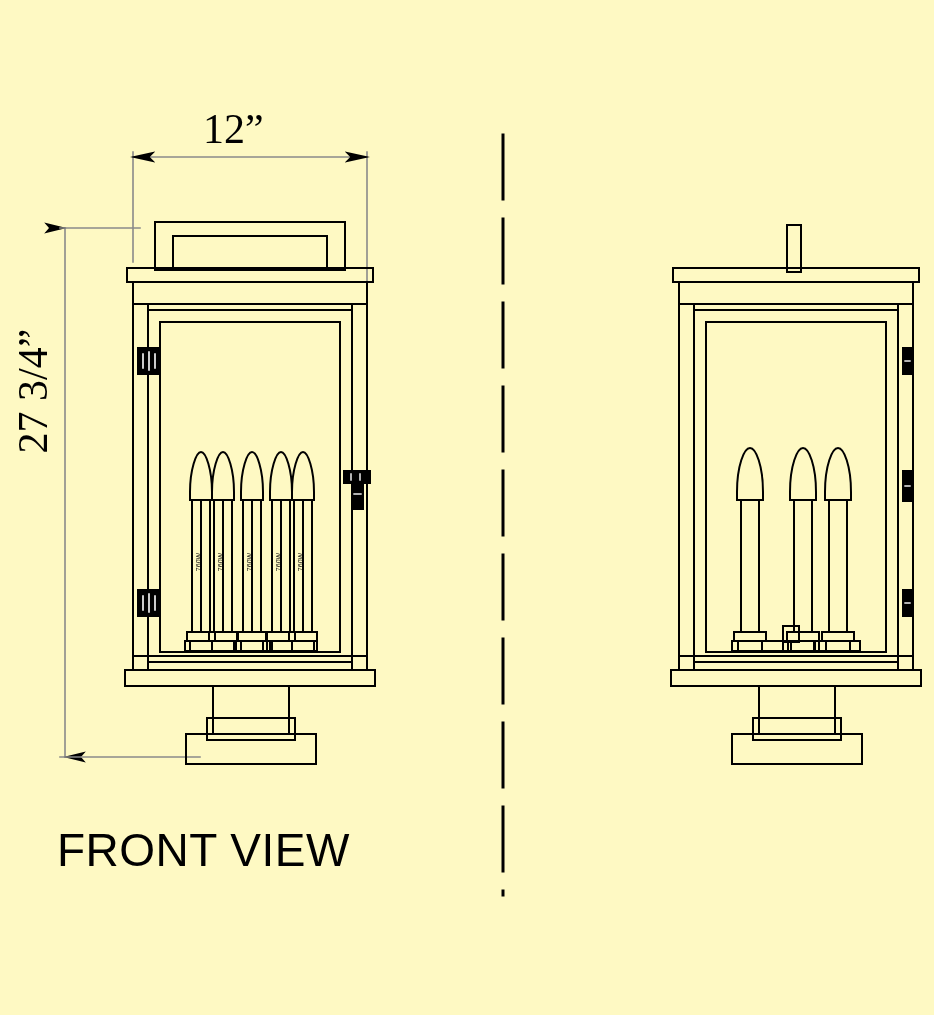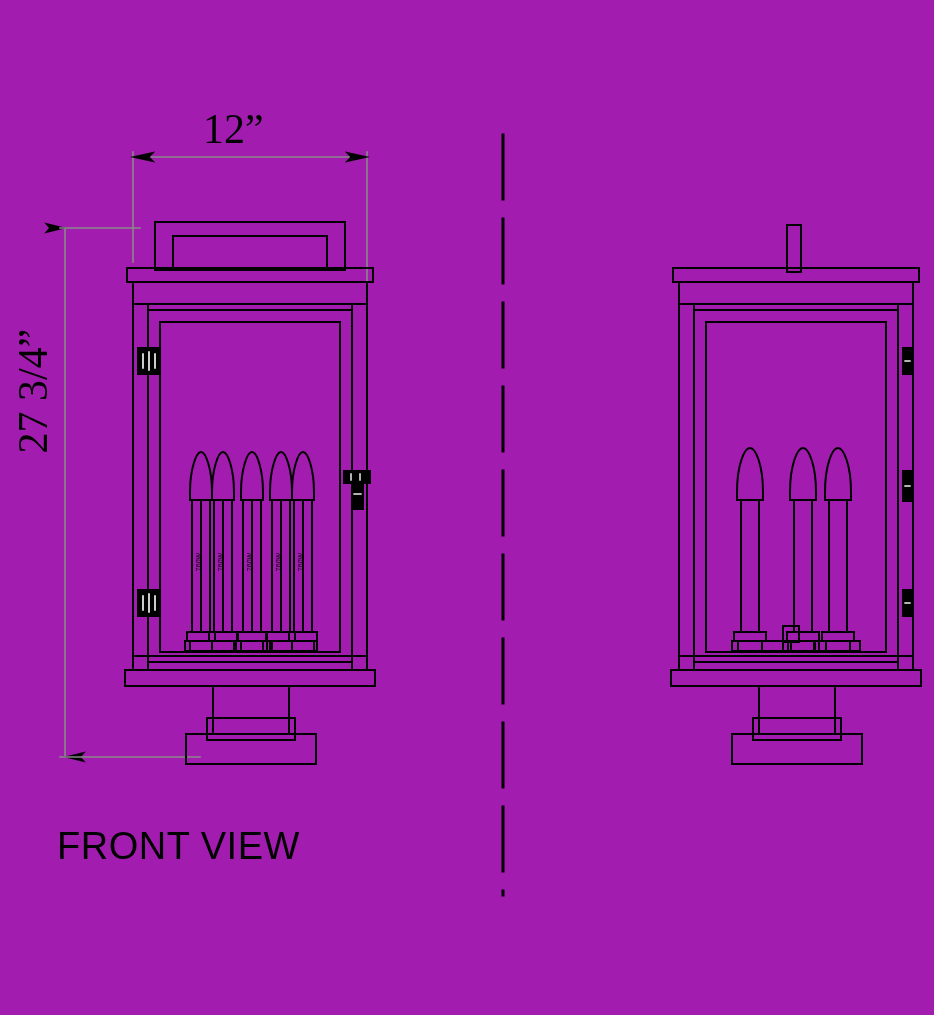--- a/index.html
+++ b/index.html
@@ -1,26 +1,26 @@
 <!DOCTYPE html>
 <html><head>
 <meta charset="utf-8">
 <style>
   html,body{margin:0;padding:0;background:#ffffff;}
   body{
     width:934px;height:1015px;overflow:hidden;
     font-family:"Liberation Sans", sans-serif;
     color:#000;
   }
-  #stage{position:relative;width:934px;height:1015px;background:#a21caf;}
+  #stage{position:relative;width:934px;height:1015px;background:#fef9c3;}
   #stage svg{position:absolute;top:0;left:0;}
   .viewlabel{
     position:absolute;
     font-family:"Liberation Sans", sans-serif;
-    font-size:38px;
+    font-size:46px;
     font-weight:400;
     letter-spacing:0.5px;
     color:#000;
     white-space:nowrap;
     line-height:1;
   }
   #front-view-label{left:57px;top:827px;}
   #side-view-label{left:655px;top:827px;}
   .dimtext{
     position:absolute;

